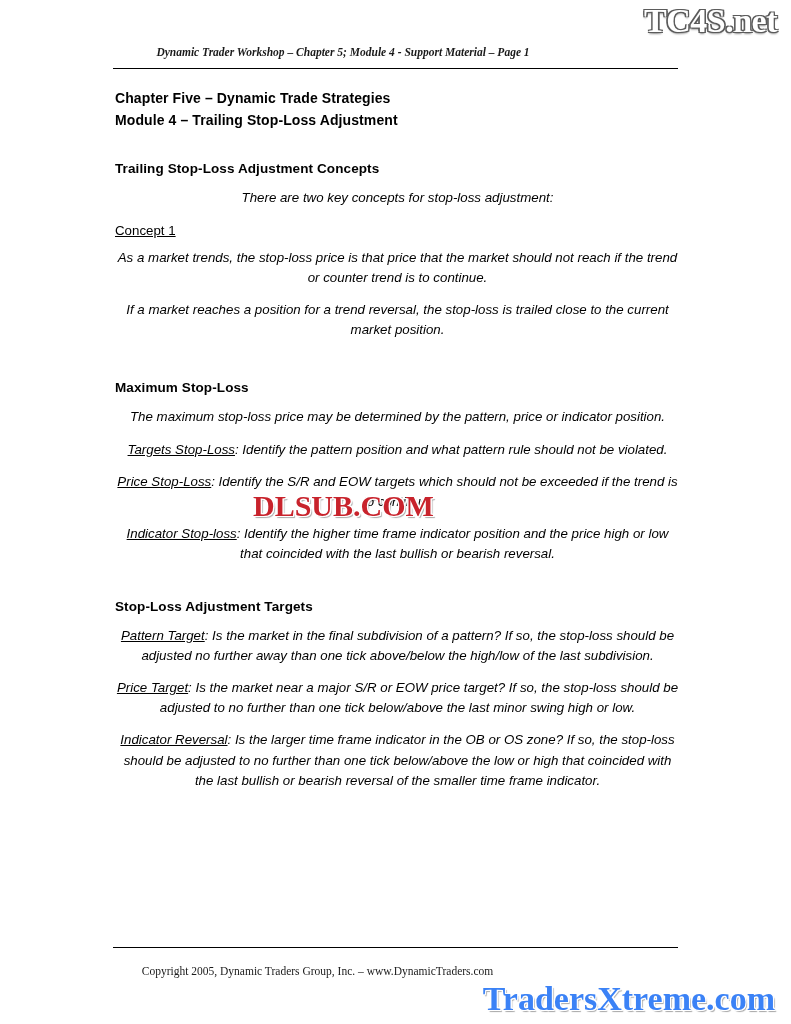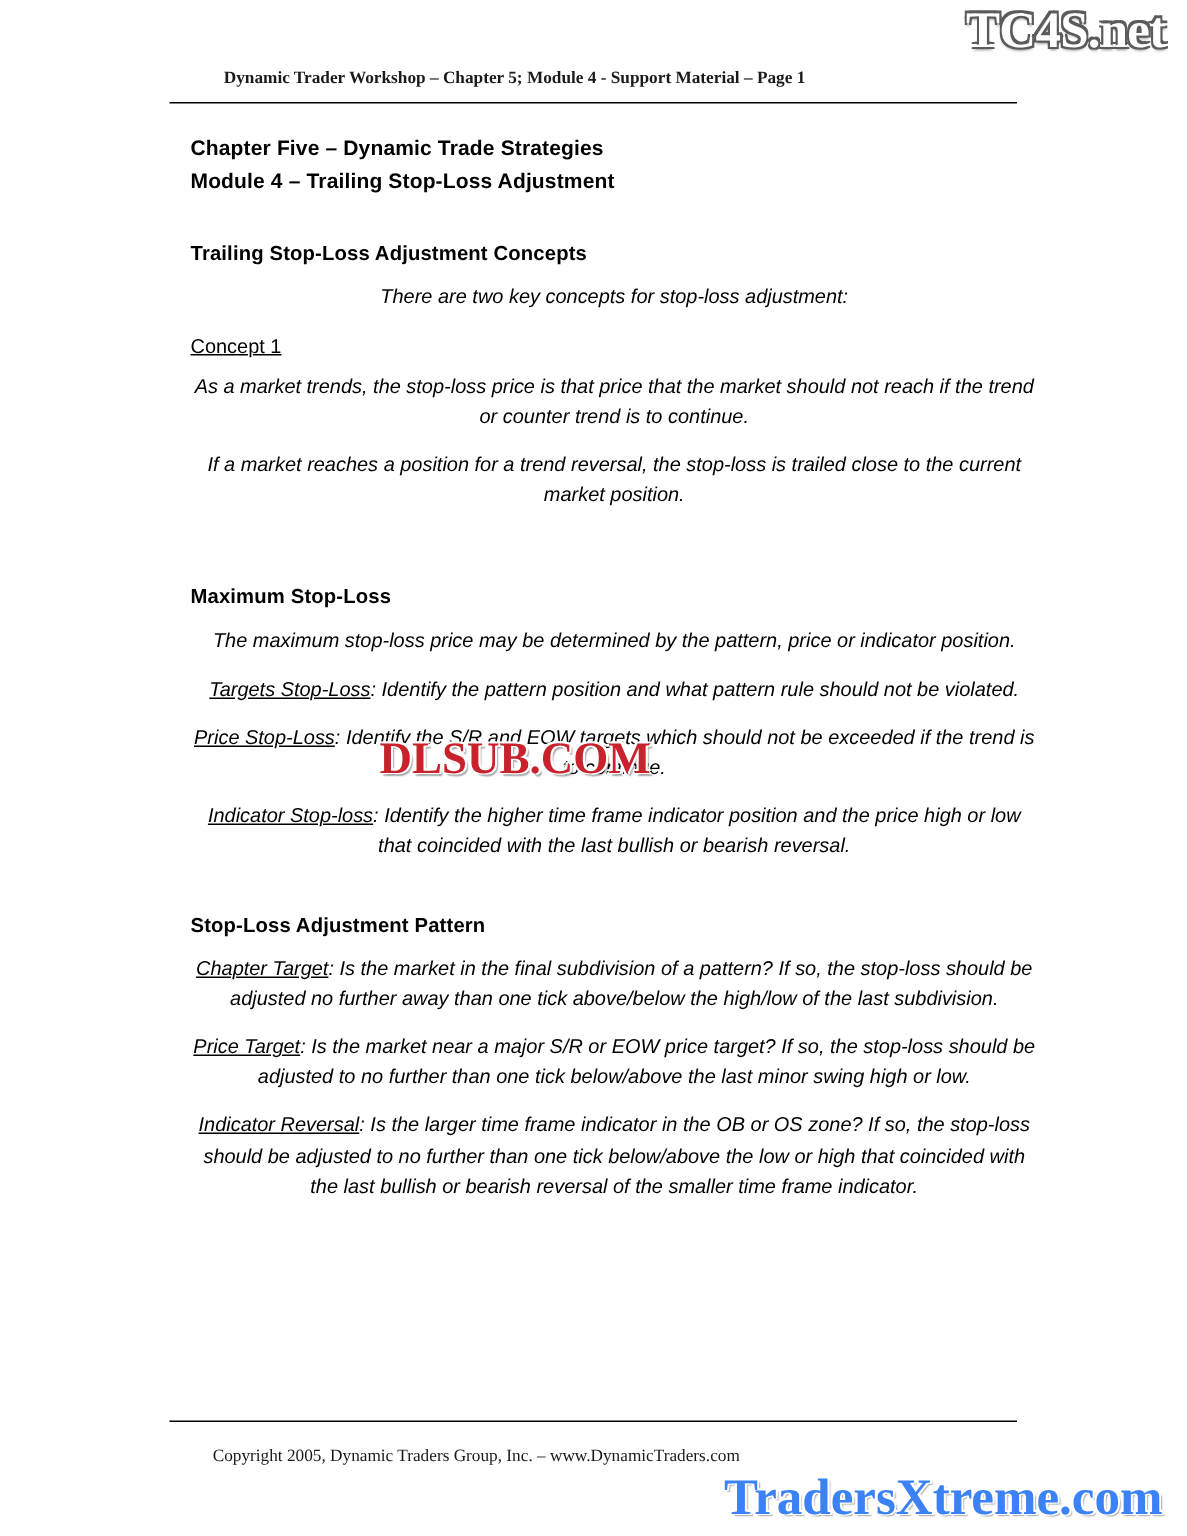--- a/index.html
+++ b/index.html
@@ -79,35 +79,36 @@
   .running-head {
     position: absolute;
     top: 46px;
     left: 0;
     width: 686px;
     text-align: center;
     font-size: 11.5px;
     font-weight: bold;
     font-family: "Liberation Serif", serif;
     color: #1a1a1a;
+    font-style: italic;
   }
   .rule-top {
     position: absolute;
     top: 68px;
     left: 113px;
     width: 565px;
     height: 1px;
     background: #000000;
   }
 
   
   .content {
     position: absolute;
     top: 88px;
-    left: 127px;
+    left: 115px;
     width: 565px;
   }
 
   h1.doc-title,
   h2.doc-subtitle {
     font-size: 14px;
     font-weight: bold;
     margin: 0 0 0 0;
     line-height: 1.55;
     letter-spacing: 0.1px;
@@ -183,35 +184,35 @@
     <div class="section">
       <h3 class="section-head">Trailing Stop-Loss Adjustment Concepts</h3>
       <p class="para">There are two key concepts for stop-loss adjustment:</p>
 
       <p class="concept-label">Concept 1</p>
       <p class="para">As a market trends, the stop-loss price is that price that the market should not reach if the trend or counter trend is to continue.</p>
 
       <p class="para">If a market reaches a position for a trend reversal, the stop-loss is trailed close to the current market position.</p>
     </div>
 
-    <div class="section" style="margin-top:50px;">
+    <div class="section" style="margin-top:40px;">
       <h3 class="section-head">Maximum Stop-Loss</h3>
       <p class="para">The maximum stop-loss price may be determined by the pattern, price or indicator position.</p>
 
       <p class="para"><span class="label-u">Targets Stop-Loss</span><span>: Identify the pattern position and what pattern rule should not be violated.</span></p>
 
       <p class="para"><span class="label-u">Price Stop-Loss</span><span>: Identify the S/R and EOW targets which should not be exceeded if the trend is to continue.</span></p>
 
       <p class="para"><span class="label-u">Indicator Stop-loss</span><span>: Identify the higher time frame indicator position and the price high or low that coincided with the last bullish or bearish reversal.</span></p>
     </div>
 
     <div class="section" style="margin-top:34px;">
-      <h3 class="section-head">Stop-Loss Adjustment Pattern</h3>
-
-      <p class="para"><span class="label-u">Chapter Target</span><span>: Is the market in the final subdivision of a pattern? If so, the stop-loss should be adjusted no further away than one tick above/below the high/low of the last subdivision.</span></p>
+      <h3 class="section-head">Stop-Loss Adjustment Targets</h3>
+
+      <p class="para"><span class="label-u">Pattern Target</span><span>: Is the market in the final subdivision of a pattern? If so, the stop-loss should be adjusted no further away than one tick above/below the high/low of the last subdivision.</span></p>
 
       <p class="para"><span class="label-u">Price Target</span><span>: Is the market near a major S/R or EOW price target? If so, the stop-loss should be adjusted to no further than one tick below/above the last minor swing high or low.</span></p>
 
       <p class="para"><span class="label-u">Indicator Reversal</span><span>: Is the larger time frame indicator in the OB or OS zone? If so, the stop-loss should be adjusted to no further than one tick below/above the low or high that coincided with the last bullish or bearish reversal of the smaller time frame indicator.</span></p>
     </div>
 
   </div>
 
   <div class="wm-dlsub">DLSUB.COM</div>
 

